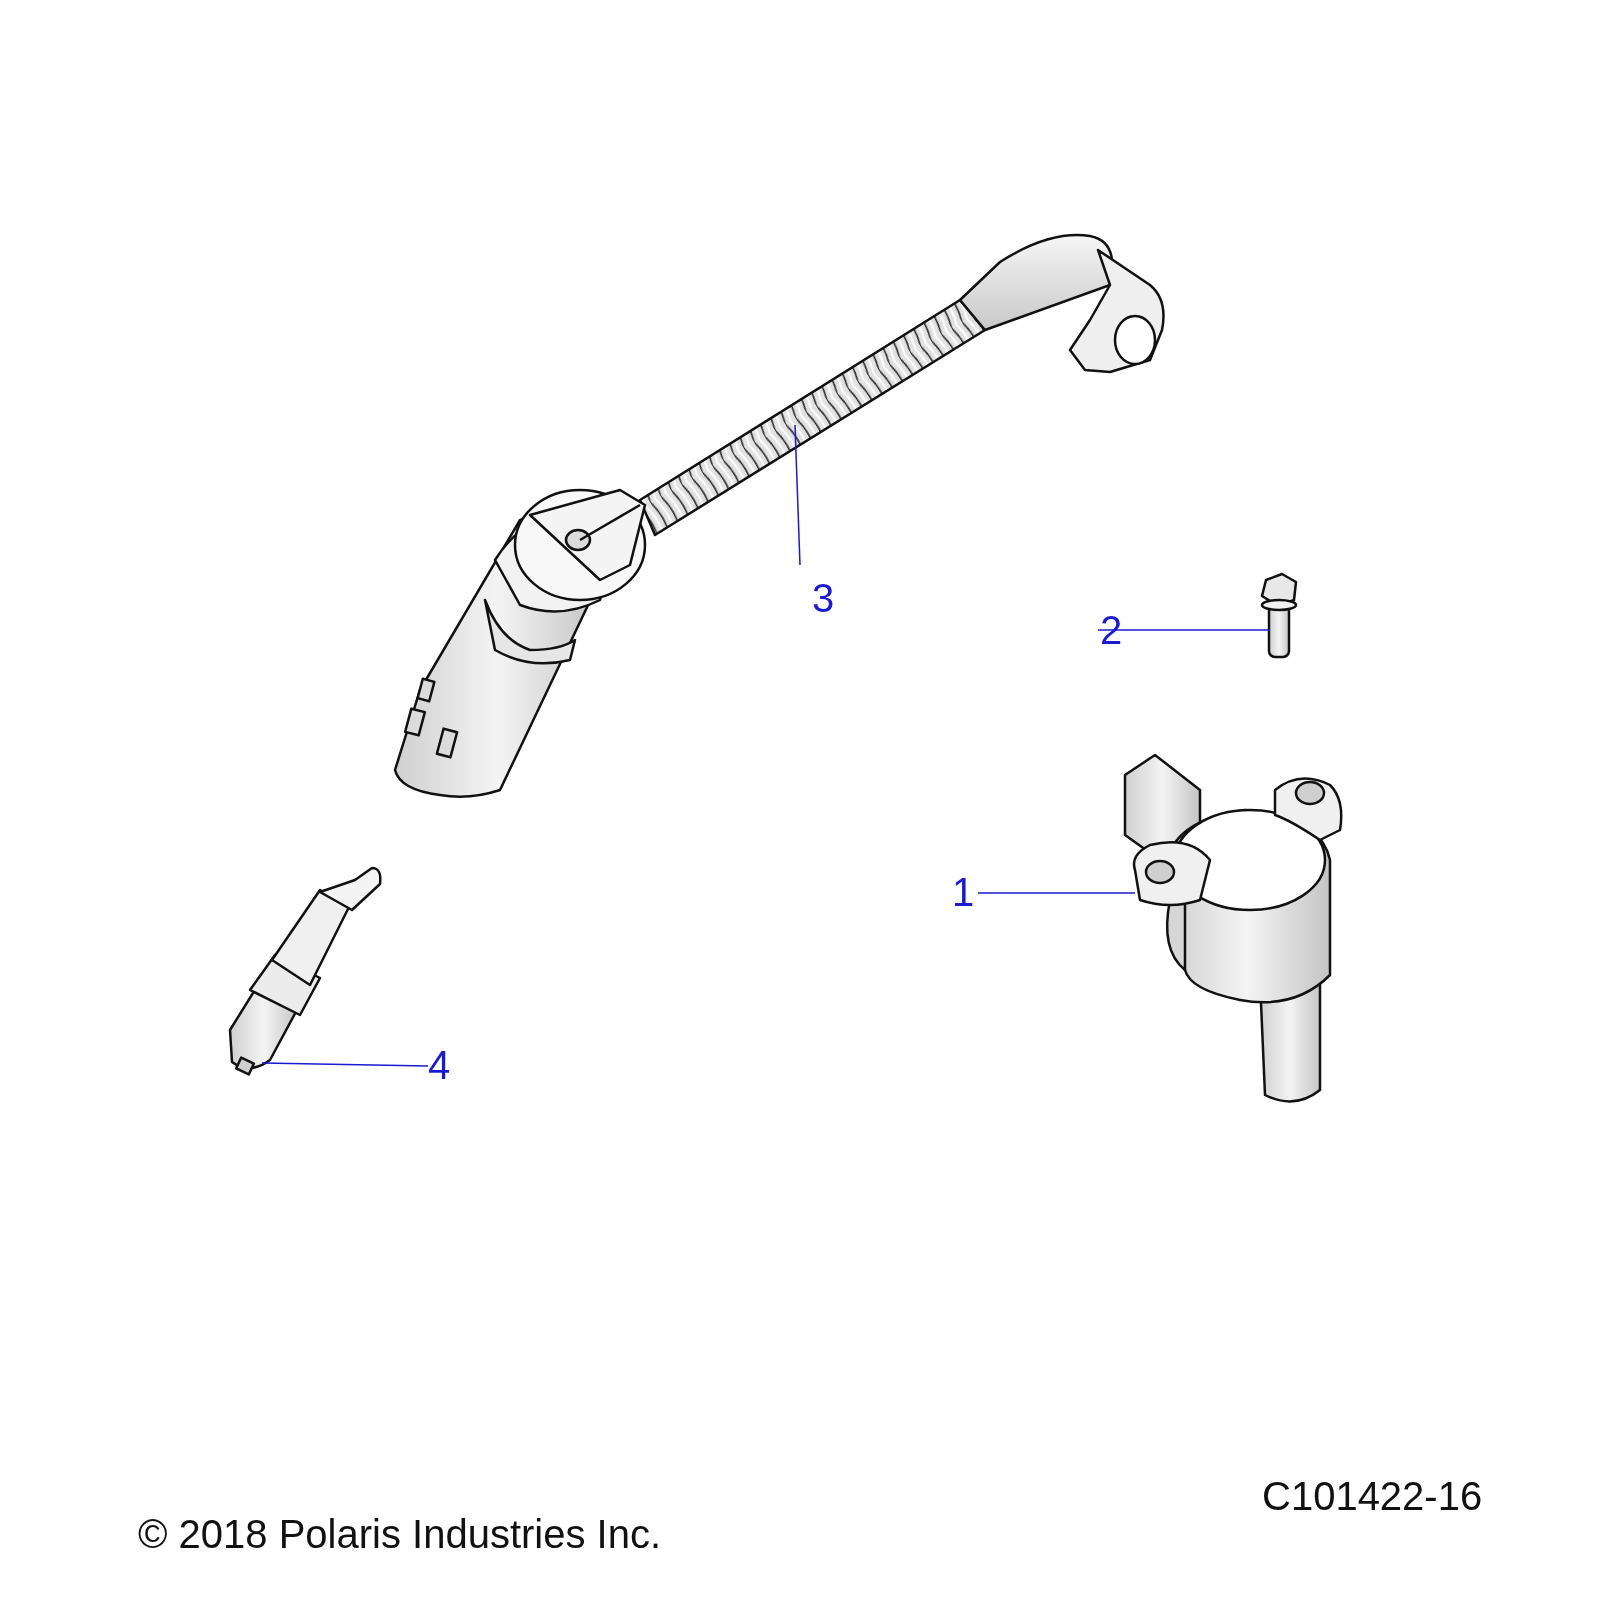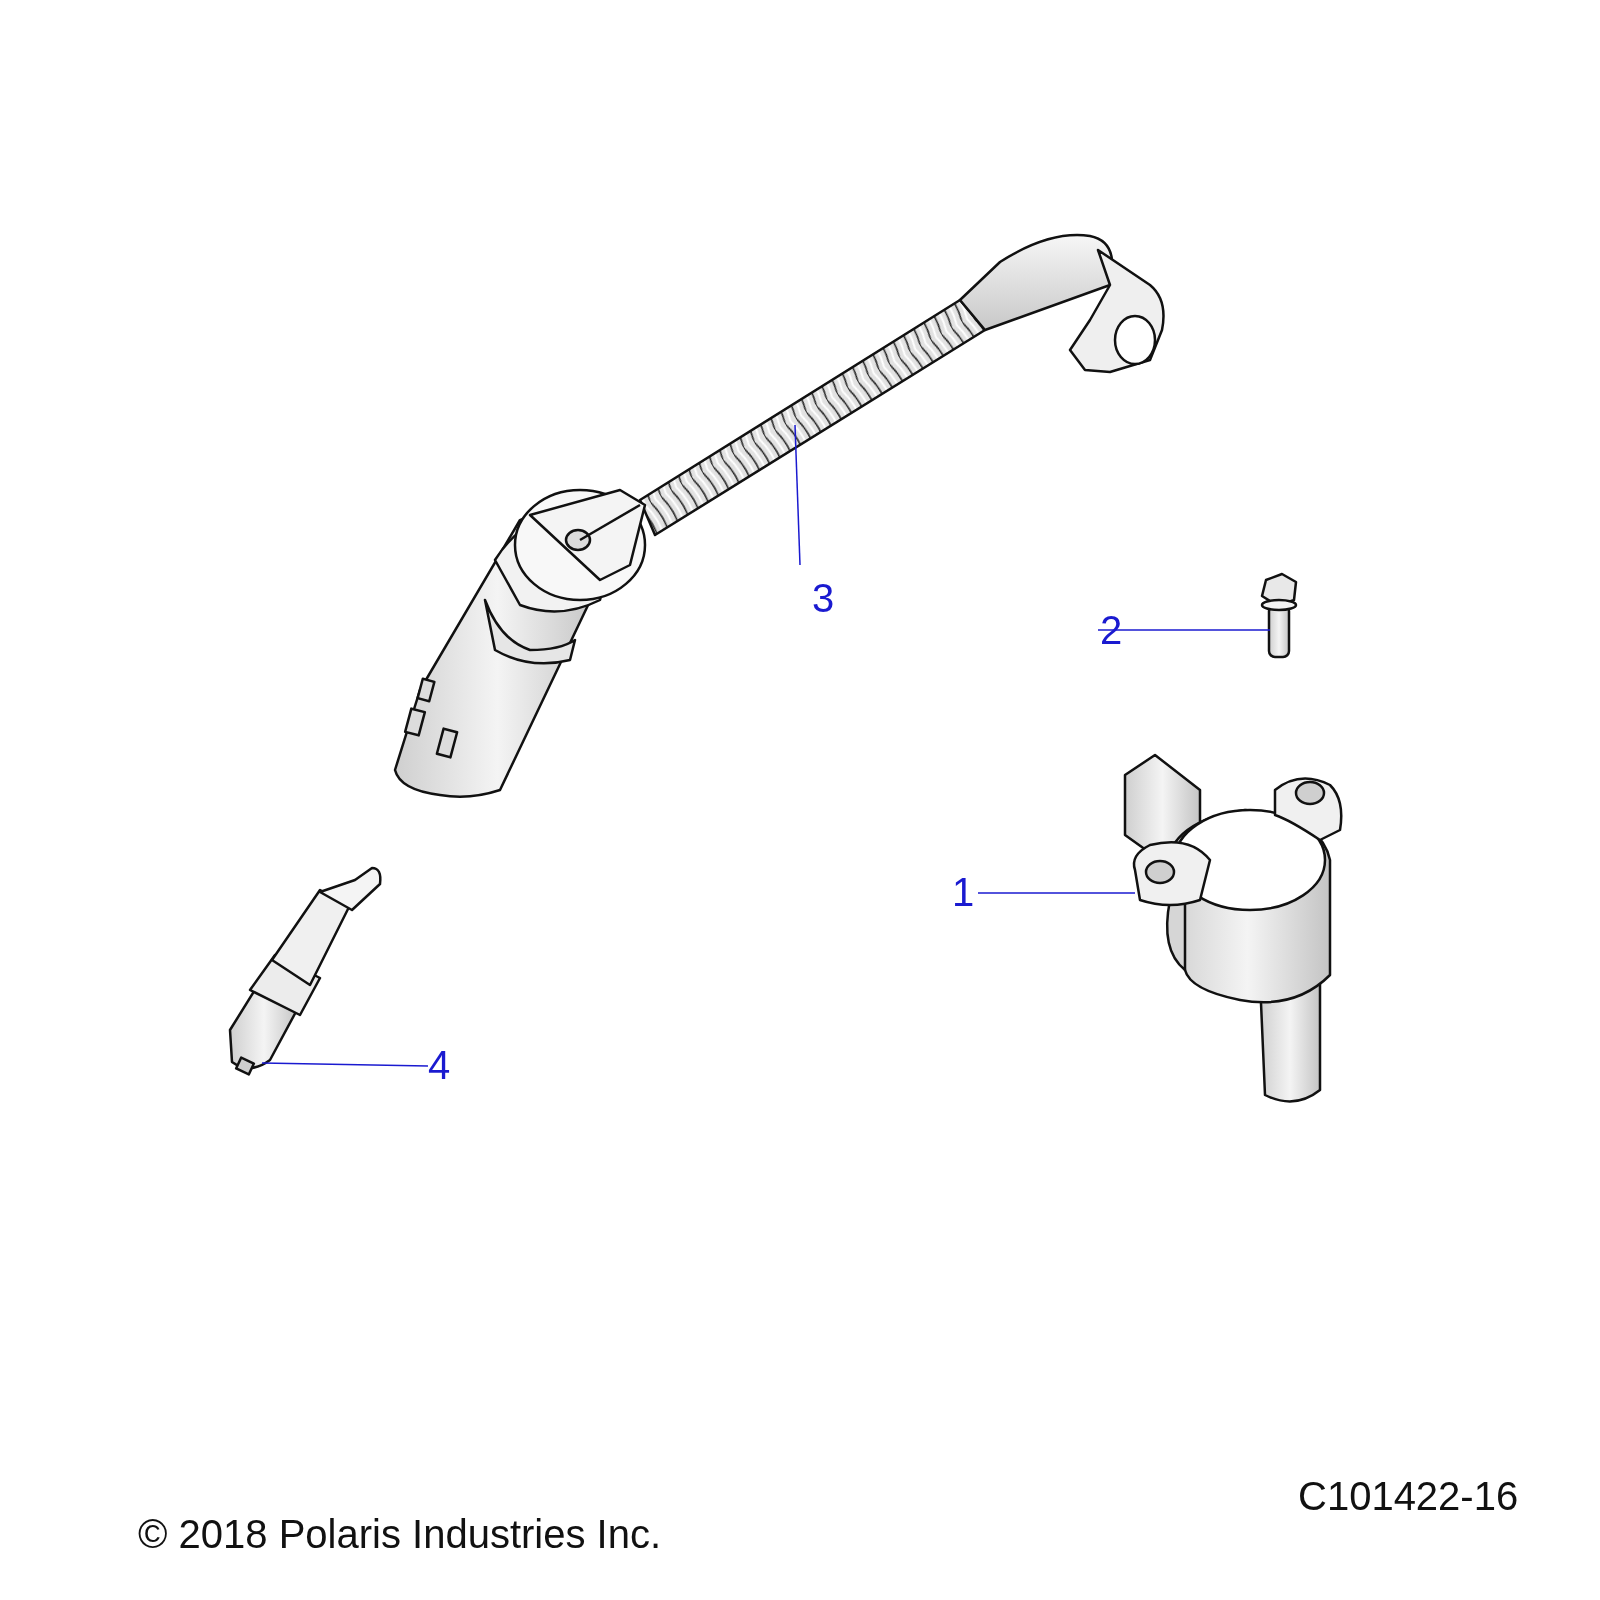--- a/index.html
+++ b/index.html
@@ -86,13 +86,13 @@
   </g>
   <line x1="262" y1="1063" x2="428" y2="1066" stroke="#1a1ad0" stroke-width="1.5"></line>
 </svg>
 
 <div class="callout" style="left:952px; top:872px;">1</div>
 <div class="callout" style="left:1100px; top:610px;">2</div>
 <div class="callout" style="left:812px; top:578px;">3</div>
 <div class="callout" style="left:428px; top:1045px;">4</div>
 
 <div class="footer" style="left:138px; top:1512px;">© 2018 Polaris Industries Inc.</div>
-<div class="footer" style="left:1262px; top:1474px;margin-left:36px;">C101422-16</div>
+<div class="footer" style="left:1262px; top:1474px;">C101422-16</div>
 
 </body></html>

